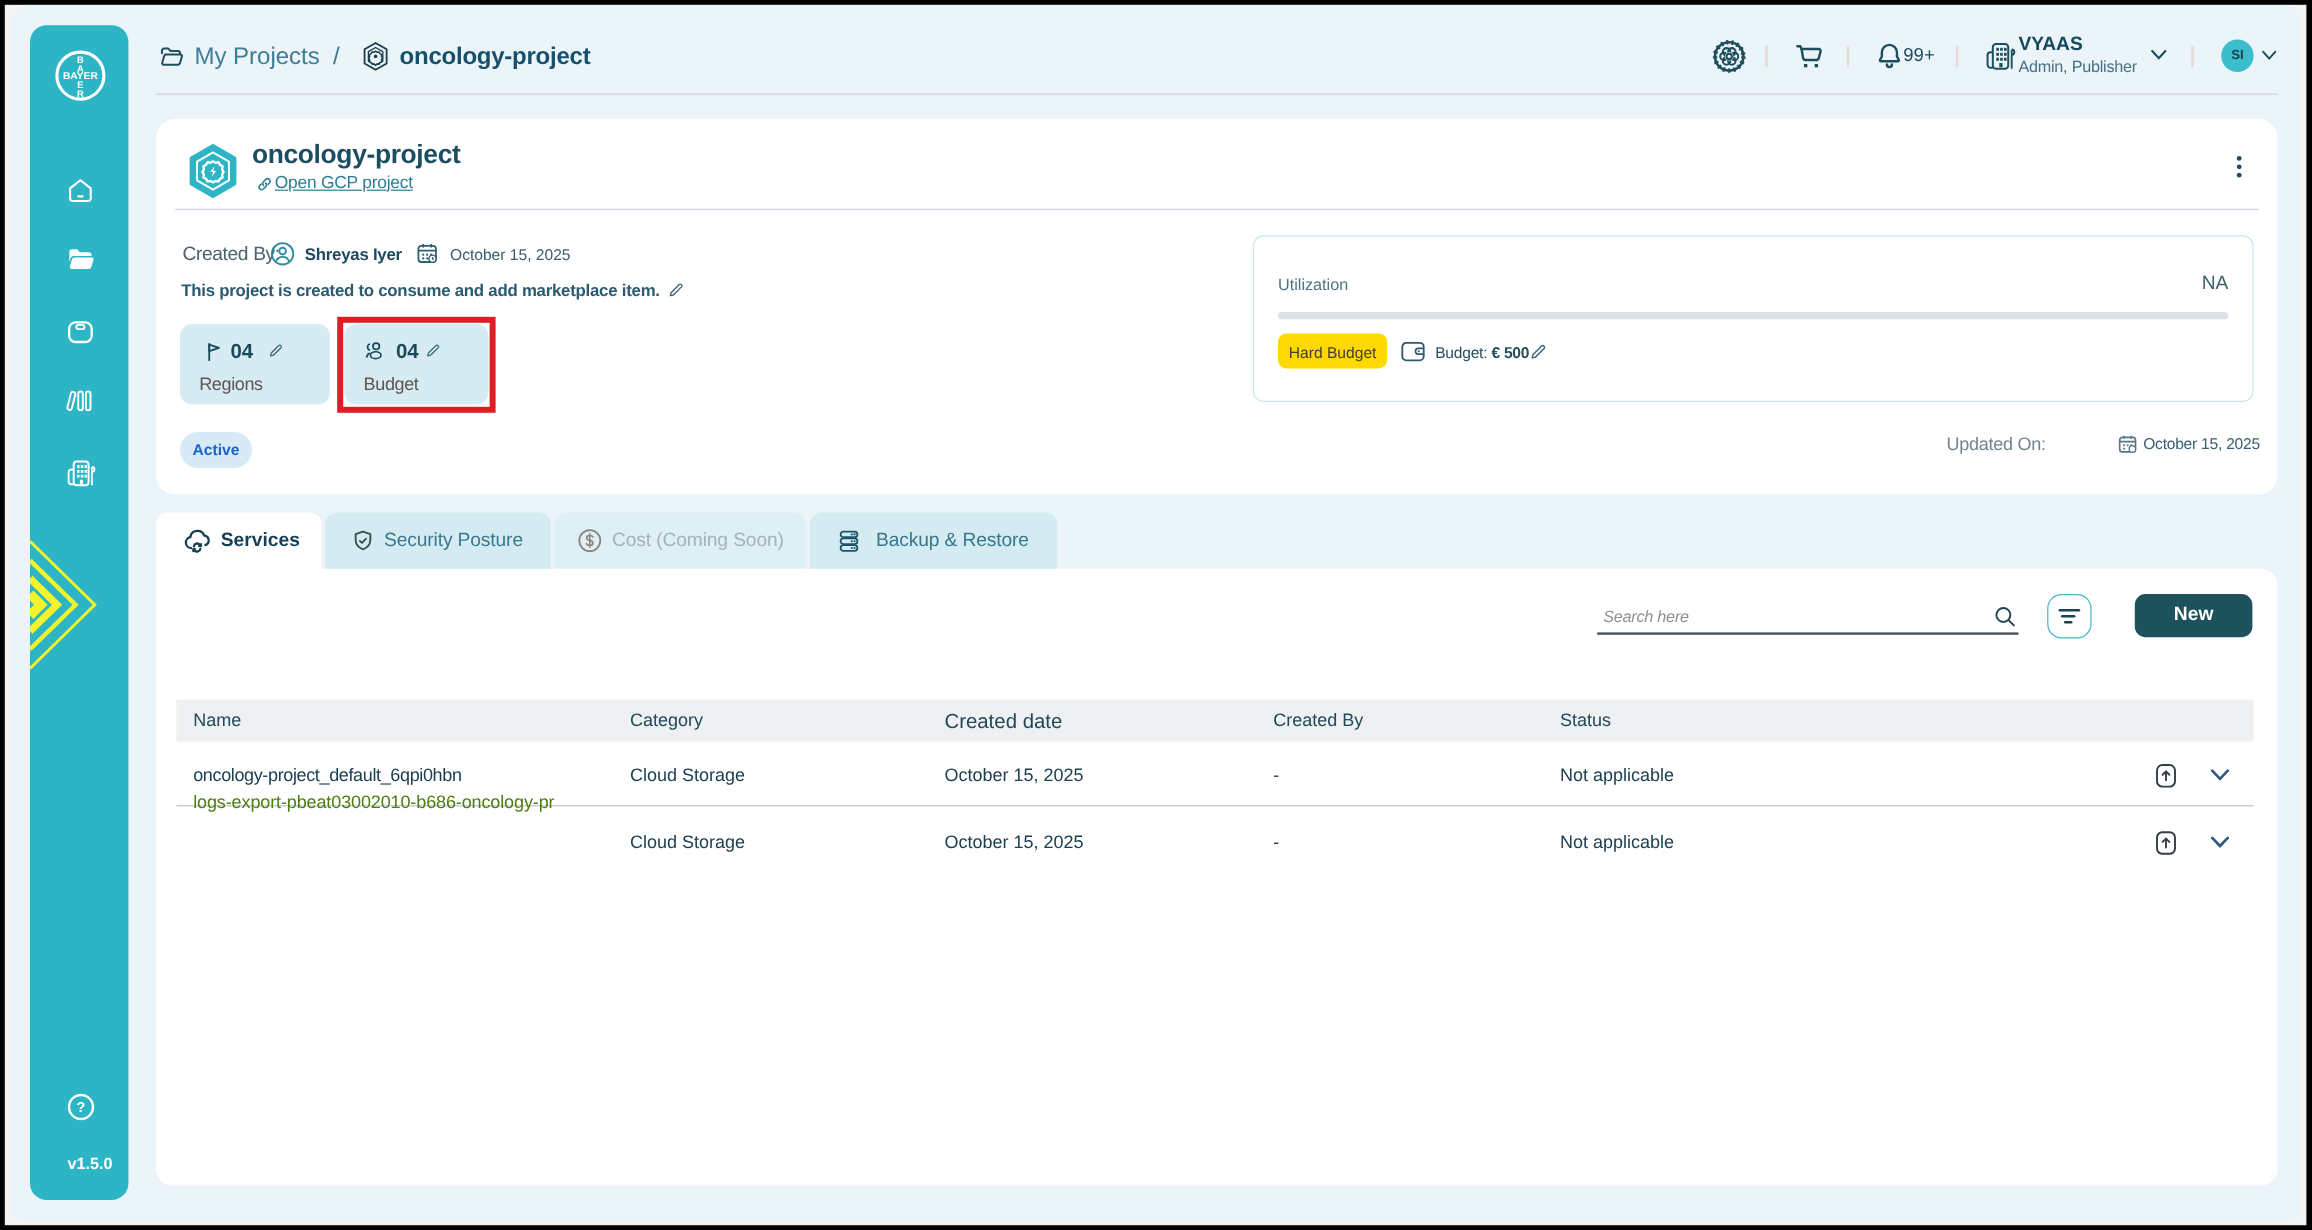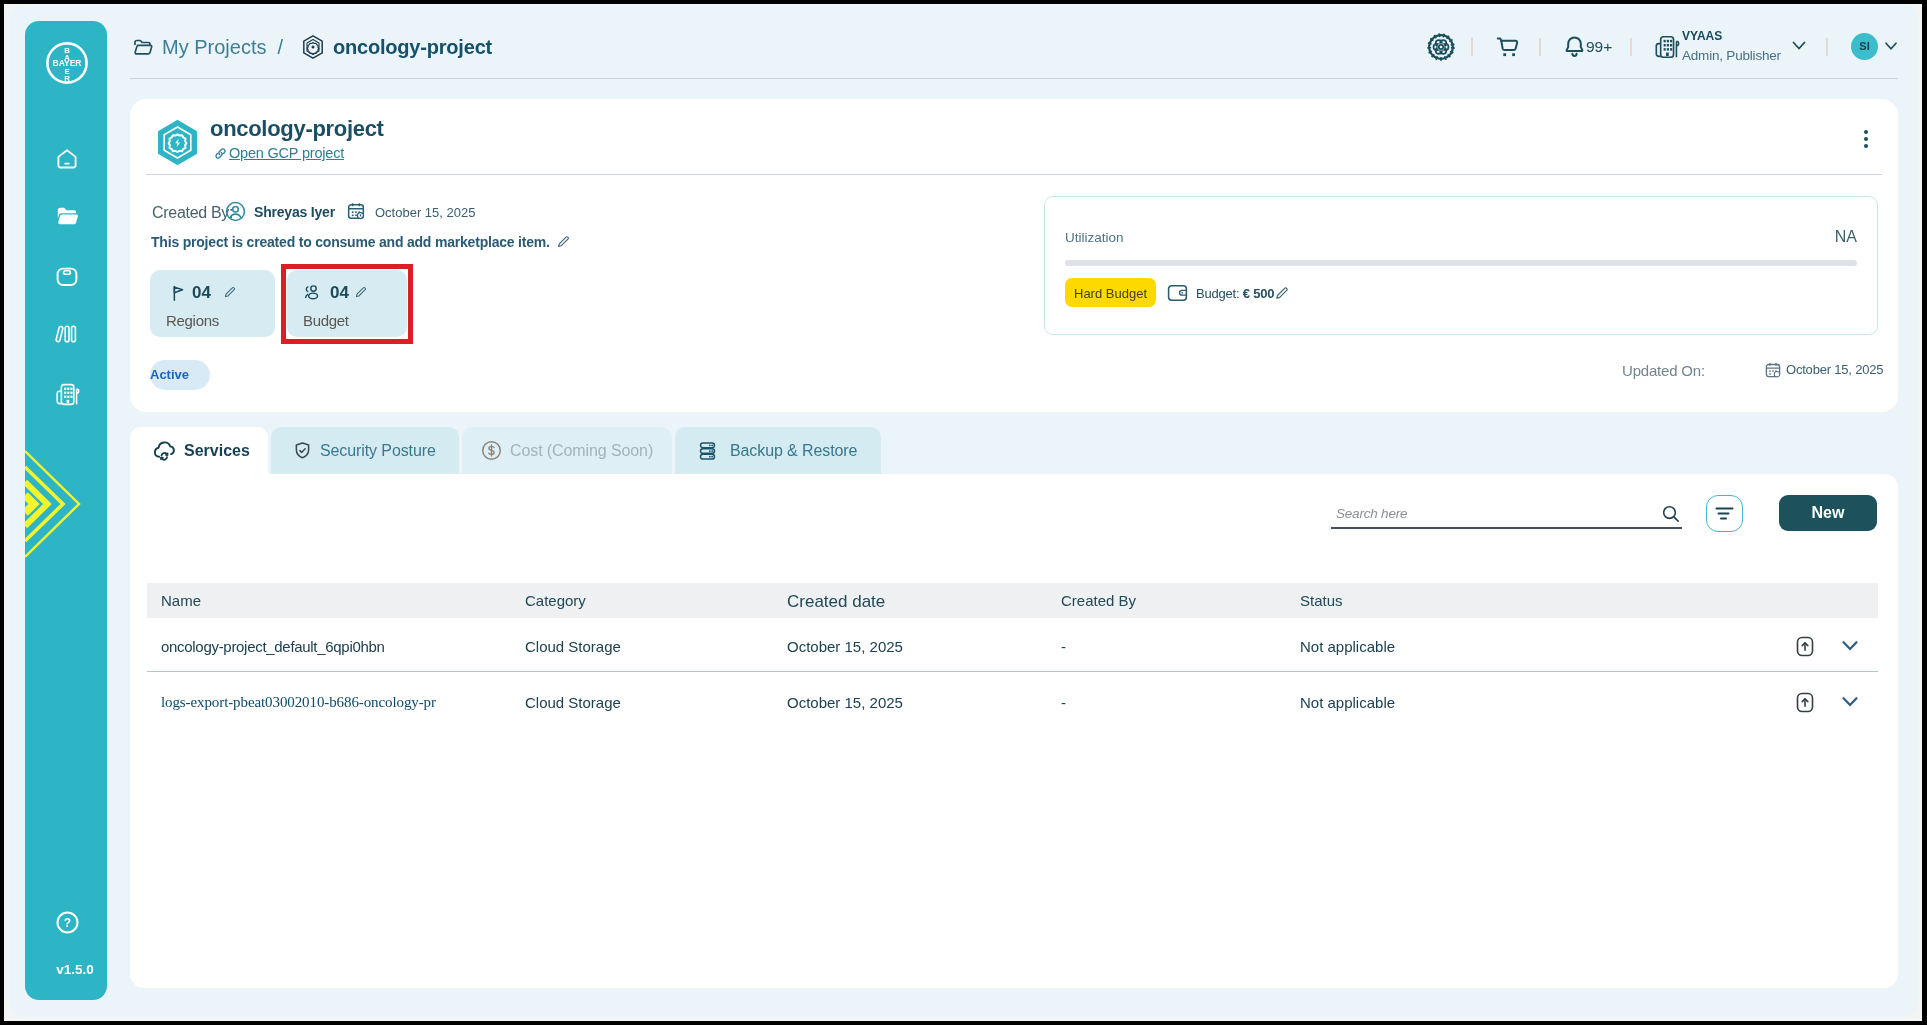--- a/index.html
+++ b/index.html
@@ -136,21 +136,21 @@
           <rect x="16.4" y="6.6" width="2.1" height="2.4"></rect>
       <rect x="10.2" y="10.6" width="2.1" height="2.4"></rect>
           <rect x="13.3" y="10.6" width="2.1" height="2.4"></rect>
           <rect x="16.4" y="10.6" width="2.1" height="2.4"></rect>
       <rect x="10.2" y="14.6" width="2.1" height="2.4"></rect>
           <rect x="13.3" y="14.6" width="2.1" height="2.4"></rect>
           <rect x="16.4" y="14.6" width="2.1" height="2.4"></rect>
       <rect x="12.6" y="18.8" width="2.6" height="3.4"></rect>
     </g>
   </svg>
-  <div class="t" style="left:1682px;top:29px;font-size:12px;font-weight:bold;color:#14495e;">VYAAS</div>
+  <div class="t" style="left:1682px;top:29px;font-size:16px;font-weight:bold;color:#14495e;">VYAAS</div>
   <div class="t" style="left:1682px;top:48px;font-size:13.5px;letter-spacing:-0.2px;color:#497185;">Admin, Publisher</div>
   <svg class="abs" style="left:1791px;top:40px" width="16" height="12" viewBox="0 0 16 12" fill="none" stroke="#1d4e5c" stroke-width="1.8" stroke-linecap="round">
         <path d="M2.5 2.5 L8 8.5 L13.5 2.5"></path>
       </svg>
   <div class="abs" style="left:1826px;top:38px;width:2px;height:18px;background:#e4d9d5;"></div>
   <div class="abs" style="left:1851px;top:33px;width:27px;height:27px;border-radius:50%;background:#3cbdcc;"></div>
   <div class="t" style="left:1851px;top:40px;width:27px;text-align:center;font-size:11px;font-weight:bold;color:#173f4d;">SI</div>
   <svg class="abs" style="left:1884px;top:41px" width="14" height="11" viewBox="0 0 14 11" fill="none" stroke="#1d4e5c" stroke-width="1.7" stroke-linecap="round">
         <path d="M2 2.2 L7 7.8 L12 2.2"></path>
       </svg>
@@ -219,21 +219,21 @@
     <path d="M8 4.6 a3.4 3.4 0 0 0 0 6.6"></path>
     <path d="M4.4 19 a6.4 6.4 0 0 1 3.2 -5"></path>
   </svg>
   <div class="t" style="left:330px;top:283px;font-size:17px;font-weight:bold;color:#1c4a5c;">04</div>
   <svg class="abs" style="left:354px;top:285px" width="14" height="14" viewBox="0 0 24 24" fill="none" stroke="#3a6577" stroke-width="1.8" stroke-linejoin="round">
     <path d="M4.2 19.8 l1 -4 L16 5 a2 2 0 0 1 2.9 0 l.2 .2 a2 2 0 0 1 0 2.9 L8.2 18.9 Z"></path>
   </svg>
   <div class="t" style="left:303px;top:312px;font-size:15px;letter-spacing:-0.3px;color:#5c5550;">Budget</div>
 
   <div class="abs" style="left:150px;top:360px;width:60px;height:30px;border-radius:15px;background:#d8eaf6;"></div>
-  <div class="t" style="left:150px;top:367px;width:60px;font-size:13px;font-weight:bold;color:#1b63c9;">Active</div>
+  <div class="t" style="left:150px;top:367px;width:60px;text-align:center;font-size:13px;font-weight:bold;color:#1b63c9;">Active</div>
 
   <div class="abs" style="left:1044px;top:196px;width:834px;height:139px;border:1px solid #c8e6ef;border-radius:9px;background:#fff;"></div>
   <div class="t" style="left:1065px;top:230px;font-size:13.5px;color:#4d7483;">Utilization</div>
   <div class="t" style="right:70px;top:228px;font-size:16px;color:#3e626f;">NA</div>
   <div class="abs" style="left:1065px;top:260px;width:792px;height:6px;border-radius:3px;background:#dee2e8;"></div>
   <div class="abs" style="left:1065px;top:278px;width:91px;height:29px;border-radius:7px;background:#fdd900;"></div>
   <div class="t" style="left:1065px;top:286px;width:91px;text-align:center;font-size:13px;color:#42412f;">Hard Budget</div>
   <svg class="abs" style="left:1167px;top:284px" width="21" height="18" viewBox="0 0 24 21" fill="none" stroke="#2b5b6d" stroke-width="1.8">
     <rect x="1.6" y="2" width="20.8" height="17" rx="3.8"></rect>
     <path d="M22 7.4 h-4.8 a2.8 2.8 0 0 0 0 5.6 H22" stroke-width="1.6"></path>
@@ -332,21 +332,21 @@
     <rect x="1.5" y="1.5" width="15" height="18" rx="4.5"></rect>
     <path d="M9 14.2 V7" stroke-linecap="round"></path>
     <path d="M6.2 9.6 L9 6.8 l2.8 2.8" stroke-linecap="round" stroke-linejoin="round"></path>
   </svg>
   <svg class="abs" style="left:1841px;top:640px" width="18" height="12" viewBox="0 0 18 12" fill="none" stroke="#2d5a80" stroke-width="2.2" stroke-linecap="round">
         <path d="M2.5 2.2 L9 9 L15.5 2.2"></path>
       </svg>
 
   <div class="abs" style="left:147px;top:671px;width:1731px;height:1px;background:#b3c5cd;"></div>
 
-  <div class="t" style="left:161px;top:694px;font-size:15px;color:#0c4a6e;letter-spacing:-0.1px;font-family:Liberation Serif, serif;">logs-export-pbeat03002010-b686-oncology-pr</div>
+  <div class="t" style="left:161px;top:660px;font-size:15px;color:#4d7c0f;letter-spacing:-0.1px;">logs-export-pbeat03002010-b686-oncology-pr</div>
   <div class="t" style="left:525px;top:694px;font-size:15px;color:#1d4050;">Cloud Storage</div>
   <div class="t" style="left:787px;top:694px;font-size:15px;color:#1d4050;">October 15, 2025</div>
   <div class="t" style="left:1061px;top:694px;font-size:15px;color:#1d4050;">-</div>
   <div class="t" style="left:1300px;top:694px;font-size:15px;color:#1d4050;">Not applicable</div>
   <svg class="abs" style="left:1796px;top:692px" width="18" height="21" viewBox="0 0 18 21" fill="none" stroke="#343f45" stroke-width="1.6">
     <rect x="1.5" y="1.5" width="15" height="18" rx="4.5"></rect>
     <path d="M9 14.2 V7" stroke-linecap="round"></path>
     <path d="M6.2 9.6 L9 6.8 l2.8 2.8" stroke-linecap="round" stroke-linejoin="round"></path>
   </svg>
   <svg class="abs" style="left:1841px;top:696px" width="18" height="12" viewBox="0 0 18 12" fill="none" stroke="#2d5a80" stroke-width="2.2" stroke-linecap="round">

